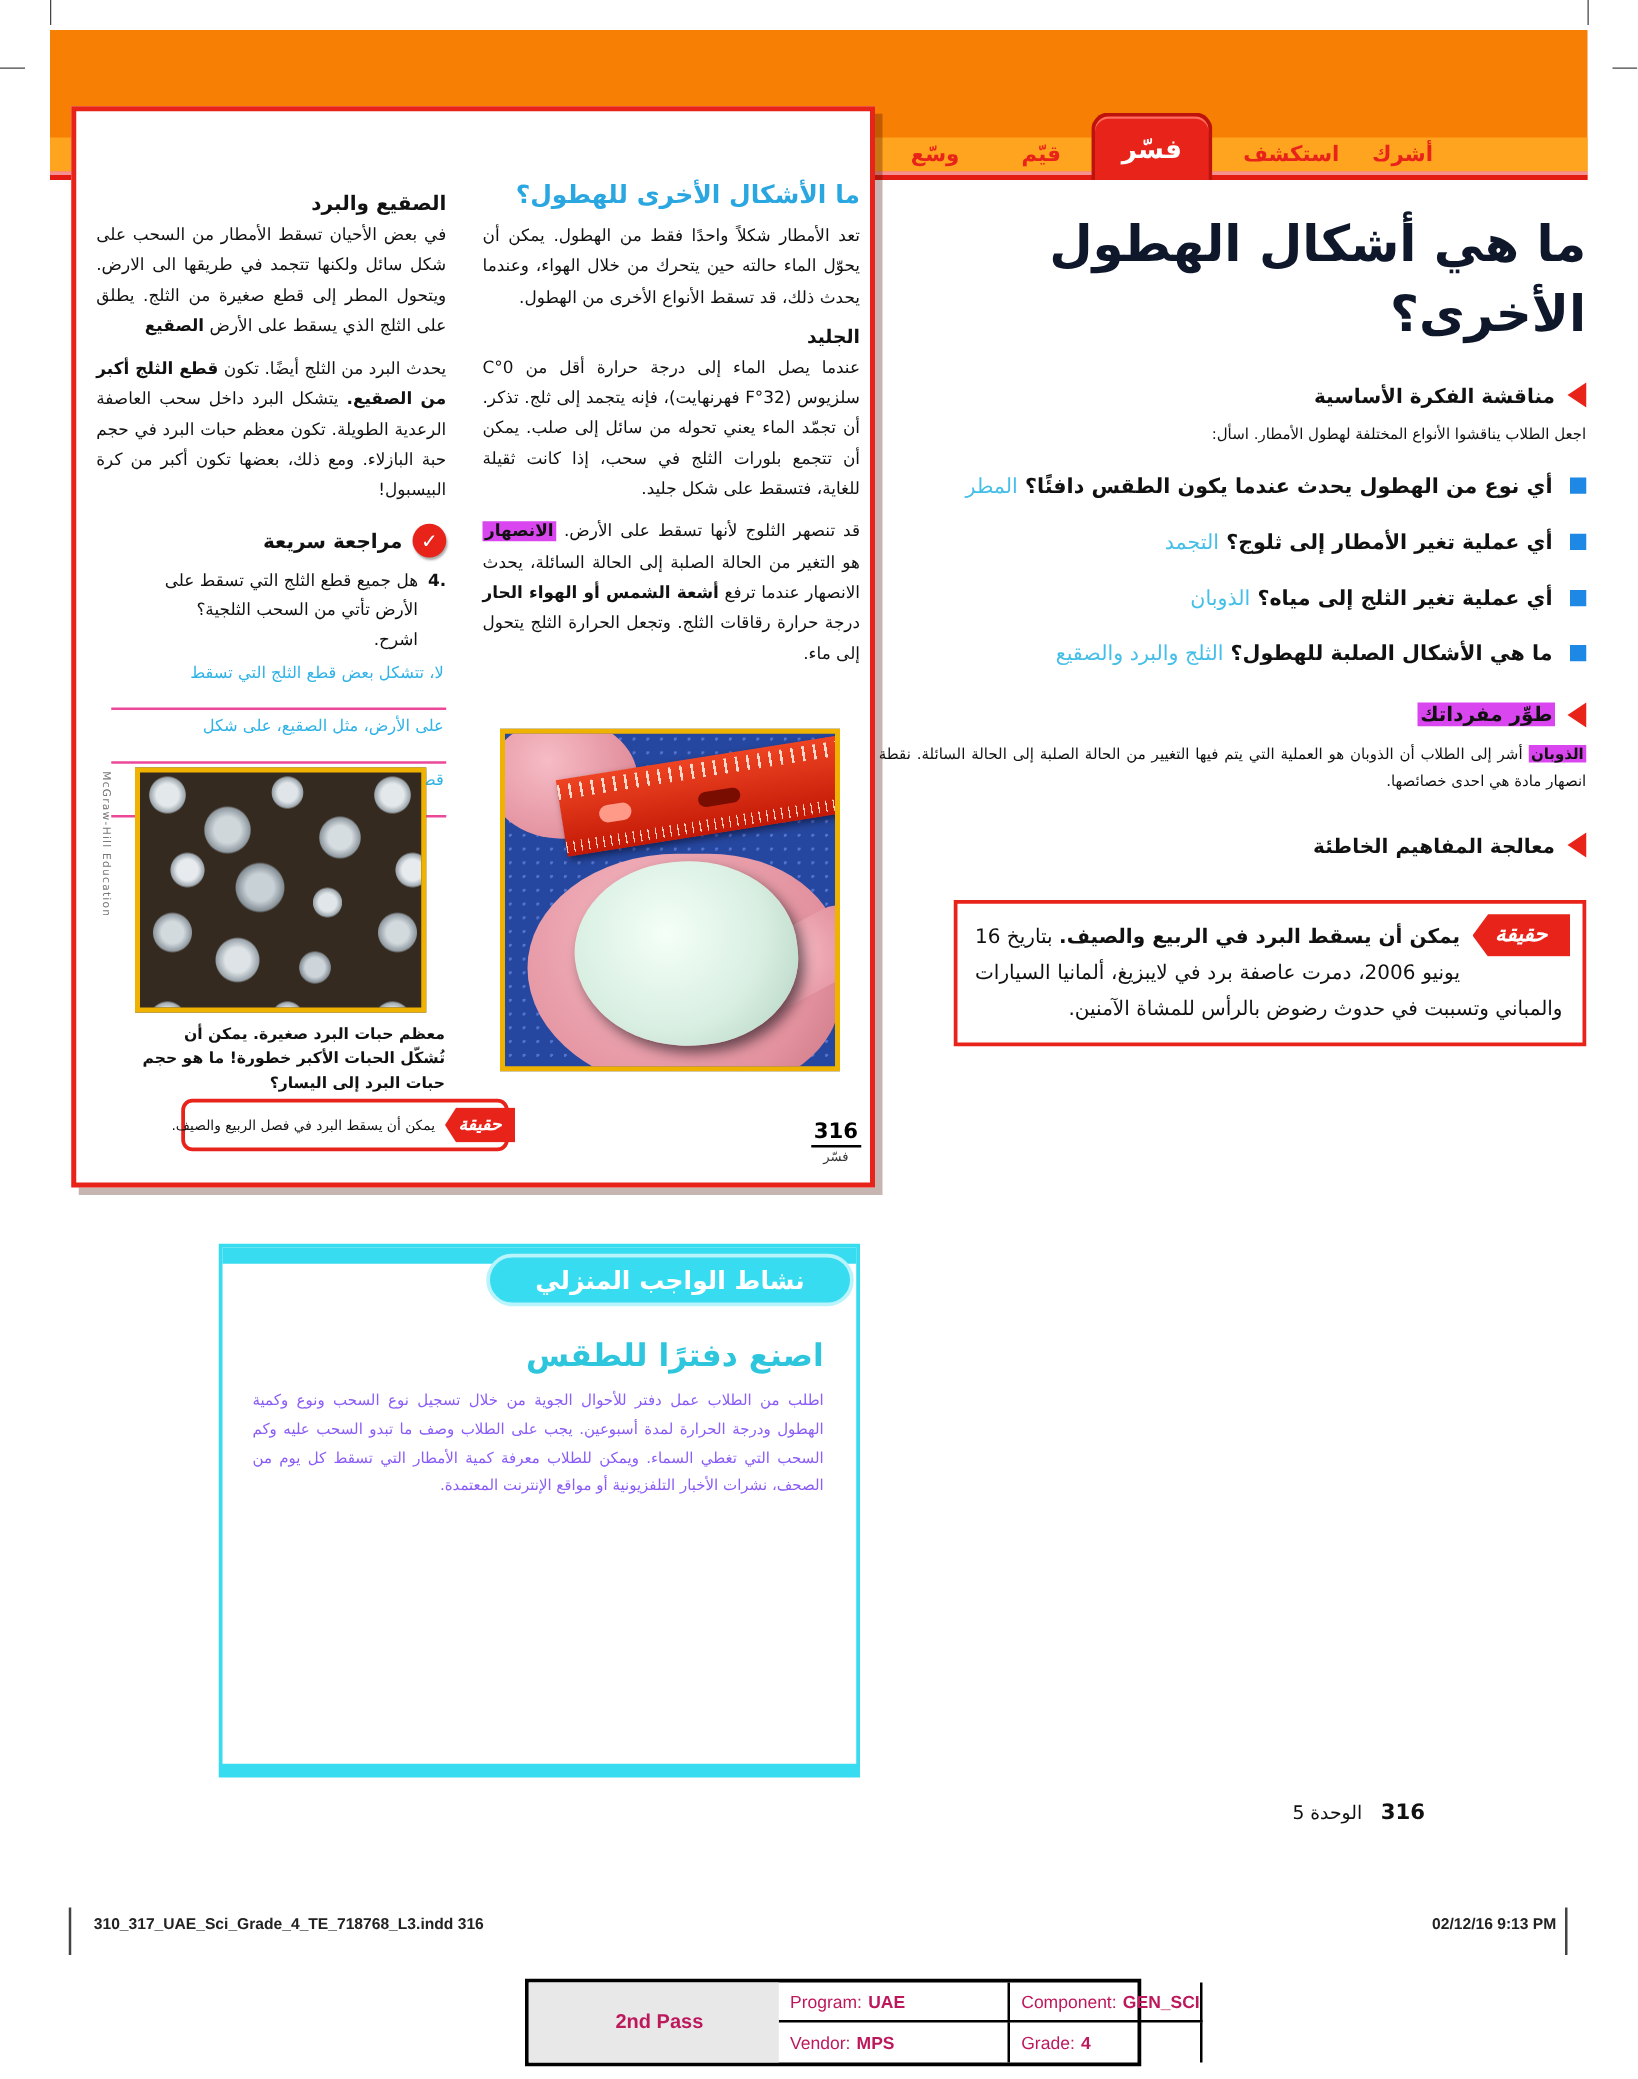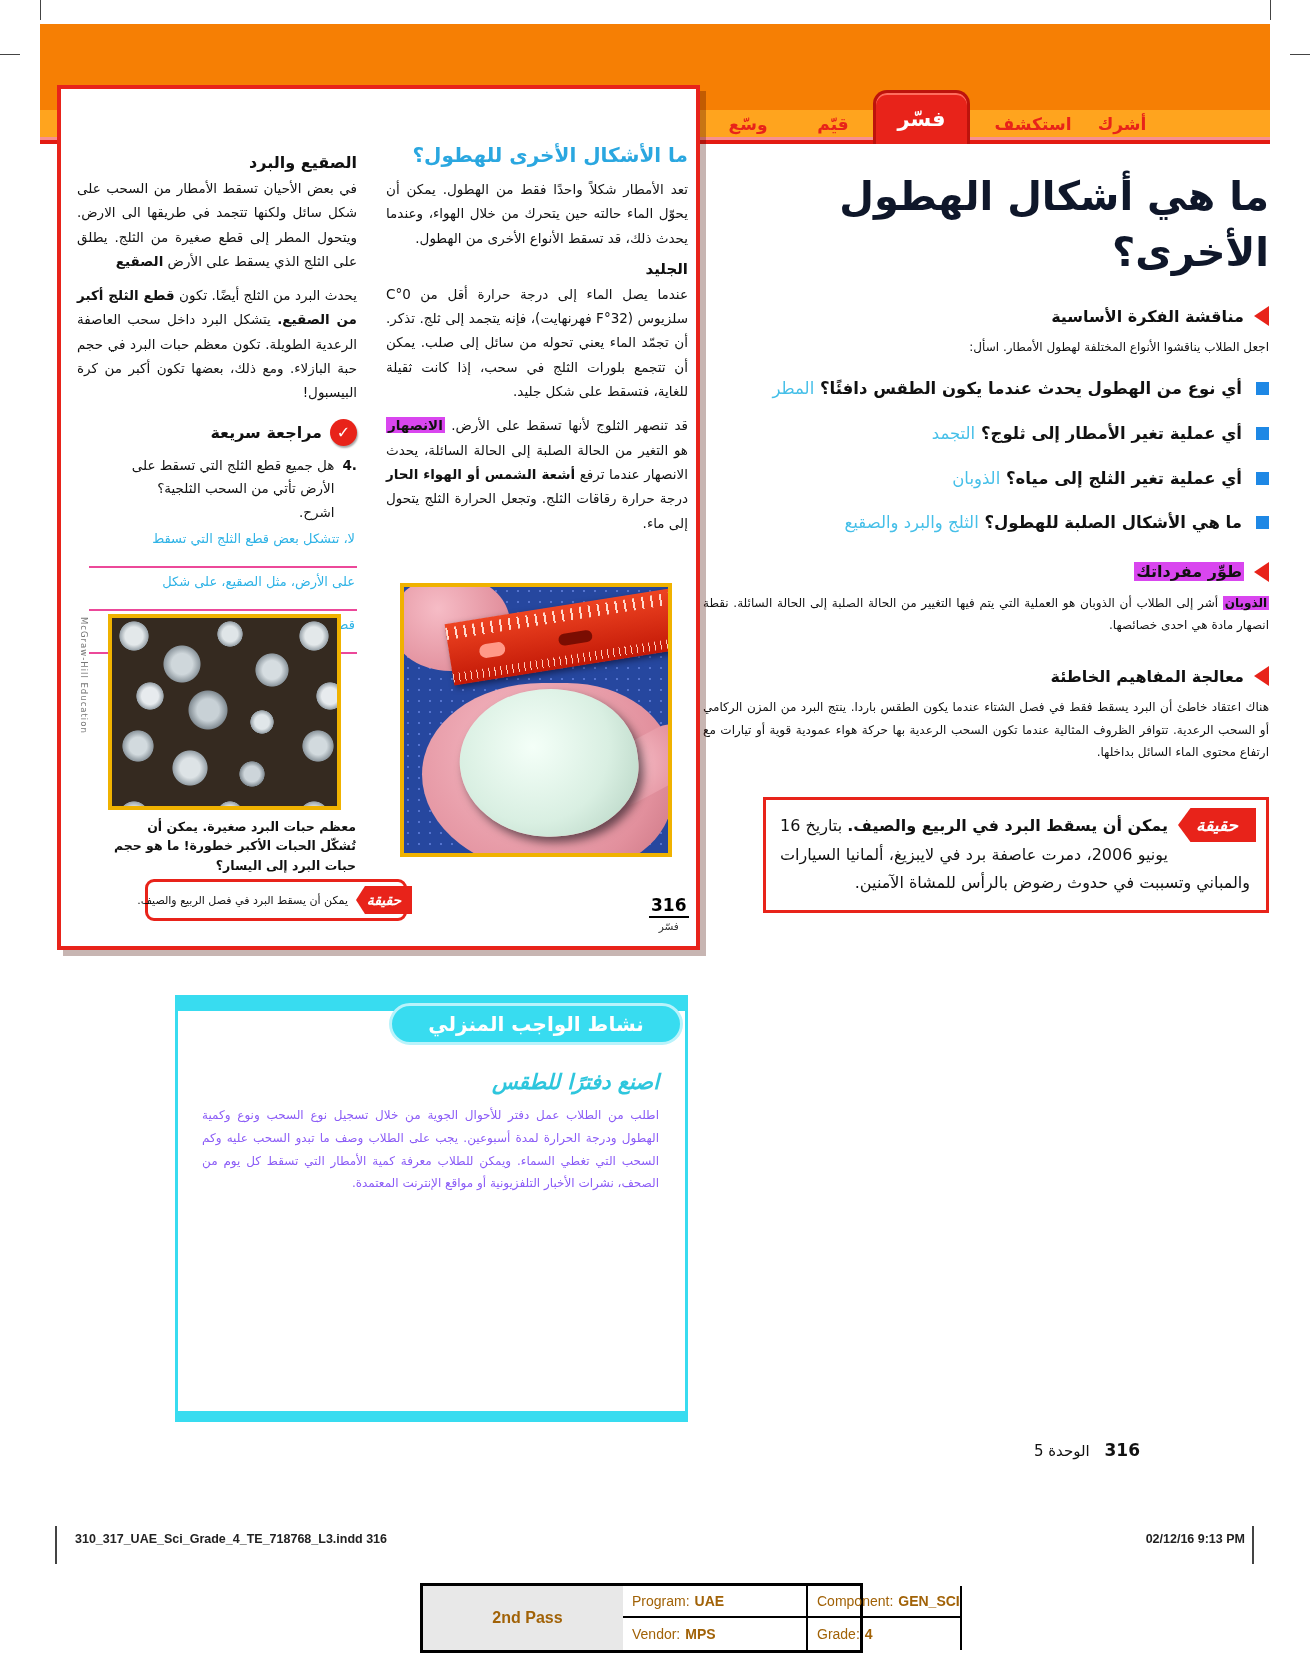--- a/index.html
+++ b/index.html
@@ -108,31 +108,31 @@
   .t-fact .facttag { float:left; float:inline-start; width:78px; height:34px; font-size:17px; margin:-4px -6px 4px 10px; }
 
   
   .hw { position:absolute; left:175px; top:995px; width:513px; height:427px; background:#fff;
         border:3px solid #38dcf0; border-bottom-width:11px; }
   .hw-strip { position:absolute; top:0; left:0; right:0; height:13px; background:#38dcf0; }
   .hw-pill { position:absolute; top:5px; right:2px; width:294px; height:42px; background:#38dcf0;
              border:3px solid #b9f3fb; border-radius:22px; color:#fff; font-weight:bold; font-size:20px;
              display:flex; align-items:center; justify-content:center; }
   .hw-body { position:absolute; top:72px; left:24px; right:26px; direction:rtl; }
-  .hw-body h3 { color:#2ec6dd; font-size:21px; margin-bottom:10px;font-style:italic; }
+  .hw-body h3 { color:#2ec6dd; font-size:25px; margin-bottom:10px; }
   .hw-body p { font-size:12px; line-height:1.9; text-align:justify; color:#8b5cf6; }
 
   
   .unitline { position:absolute; top:1440px; right:170px; direction:rtl; font-size:15px; color:#111; }
   .unitline b { font-size:17px; margin-left:10px; }
   .printline { position:absolute; top:1532px; left:75px; right:65px; display:flex; justify-content:space-between;
                font-family:"Liberation Sans", sans-serif; font-size:12.5px; font-weight:bold; color:#222; }
-  .ptable { position:absolute; left:420px; top:1583px; width:443px; height:70px; border:3px solid #000;
+  .ptable { position:absolute; left:420px; top:1583px; width:493px; height:70px; border:3px solid #000;
             display:grid; grid-template-columns:200px 185px 1fr; grid-template-rows:1fr 1fr;
-            font-family:"Liberation Sans", sans-serif; font-size:14px; color:#a16207; background:#fff; }
+            font-family:"Liberation Sans", sans-serif; font-size:14px; color:#be185d; background:#fff; }
   .pc { display:flex; align-items:center; padding-left:9px; gap:5px; border-right:2px solid #000; }
   .pc.rb { border-bottom:2px solid #000; }
   .pc-pass { grid-row:1 / 3; background:#e8e8e8; display:flex; align-items:center; justify-content:center;
              font-weight:bold; font-size:16px; border-right:none; }
   .pc b { font-weight:bold; }
 </style>
 </head>
 <body>
 
 <div class="page">
@@ -246,21 +246,20 @@
     <div class="t-sec" style="margin-top:24px;">
       <span class="tri"></span>
       <span class="hl">طوِّر مفرداتك</span>
     </div>
     <p class="t-p"><span class="hl" style="font-weight:bold;">الذوبان</span><span> أشر إلى الطلاب أن الذوبان هو العملية التي يتم فيها التغيير من الحالة الصلبة إلى الحالة السائلة. نقطة انصهار مادة هي احدى خصائصها.</span></p>
 
     <div class="t-sec" style="margin-top:30px;">
       <span class="tri"></span>
       <span>معالجة المفاهيم الخاطئة</span>
     </div>
-    <p class="t-p">هناك اعتقاد خاطئ أن البرد يسقط فقط في فصل الشتاء عندما يكون الطقس باردا. ينتج البرد من المزن الركامي أو السحب الرعدية. تتوافر الظروف المثالية عندما تكون السحب الرعدية بها حركة هواء عمودية قوية أو تيارات مع ارتفاع محتوى الماء السائل بداخلها.</p>
 
     <div class="t-fact">
       <span class="facttag">حقيقة</span>
       <b>يمكن أن يسقط البرد في الربيع والصيف.</b><span> بتاريخ 16 يونيو 2006، دمرت عاصفة برد في لايبزيغ، ألمانيا السيارات والمباني وتسببت في حدوث رضوض بالرأس للمشاة الآمنين.</span>
     </div>
   </div>
 
   <div class="hw">
     <div class="hw-strip"></div>
     <div class="hw-pill">نشاط الواجب المنزلي</div>

